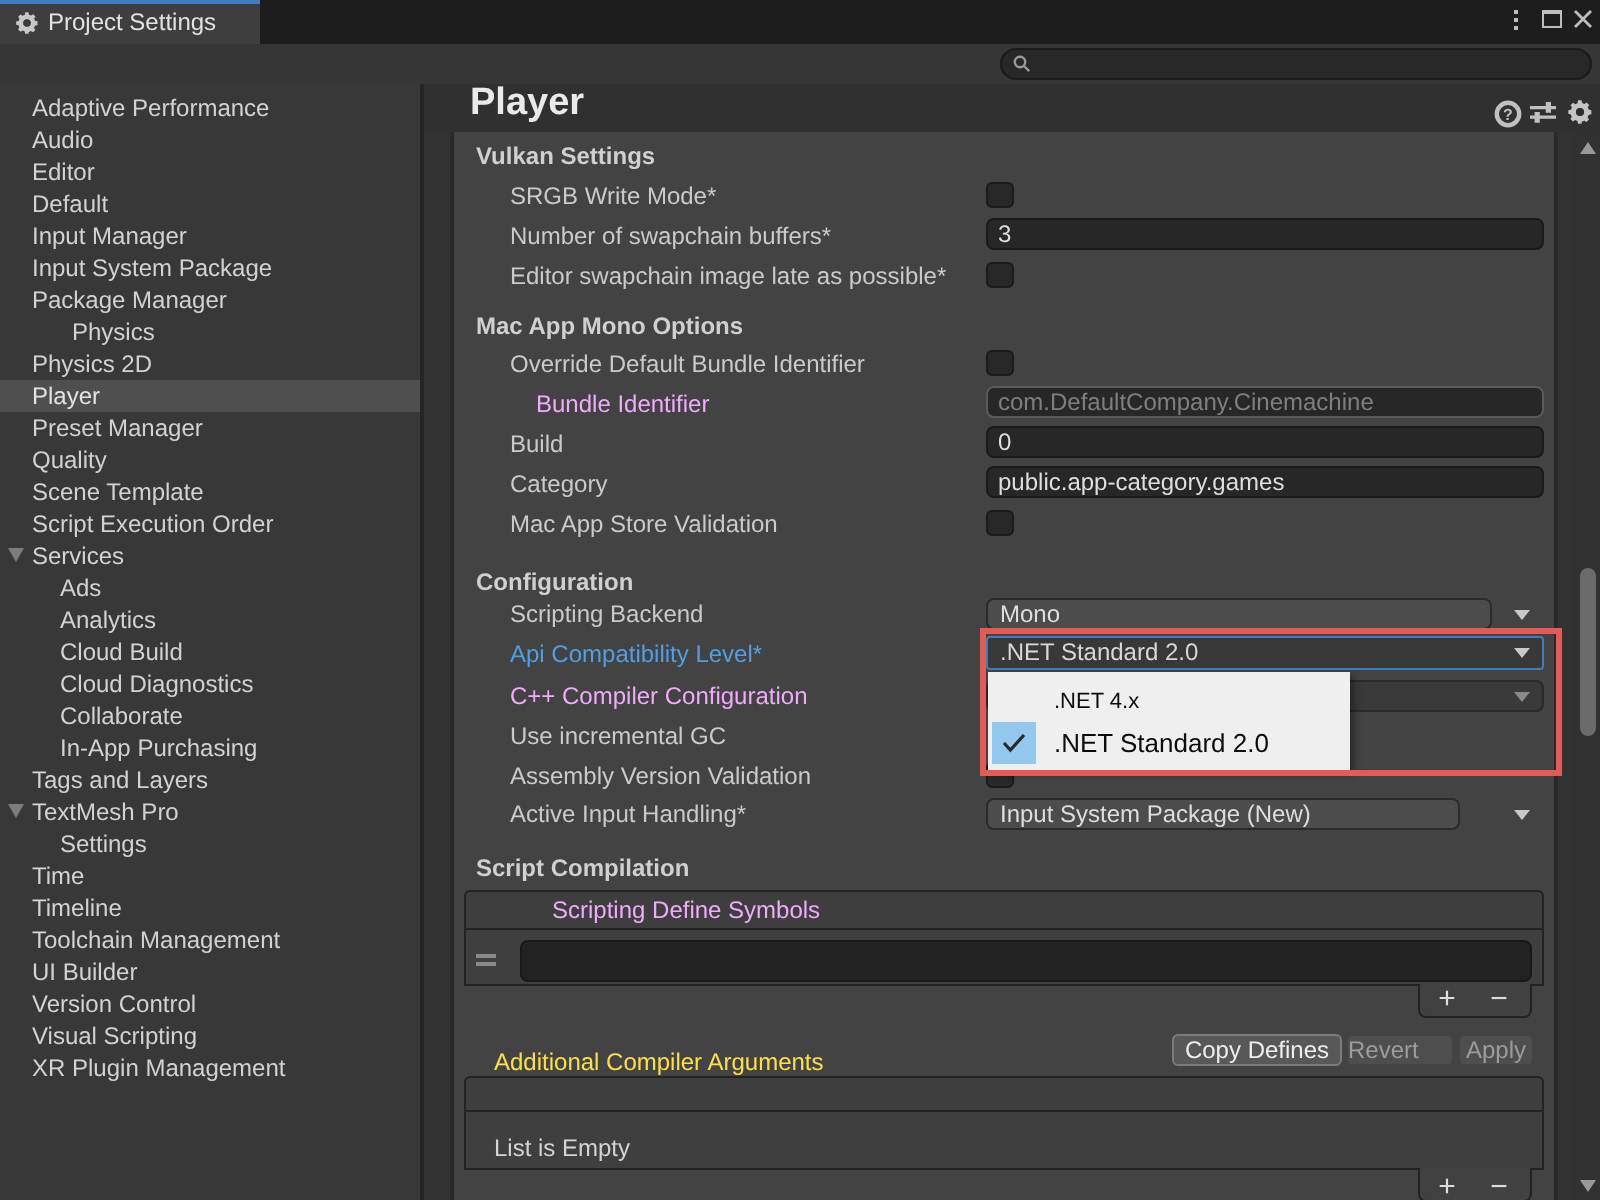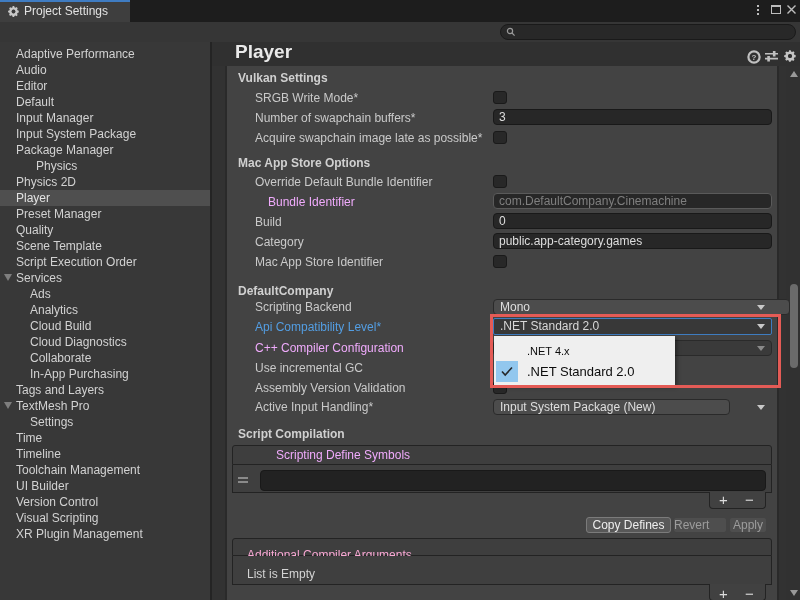--- a/index.html
+++ b/index.html
@@ -107,38 +107,38 @@
 <div class="abs" style="left:786px;top:66px;width:14px;height:534px;background:#313131;"></div>
 <div class="tri abs" style="left:790px;top:71px;border-left:4.5px solid transparent;border-right:4.5px solid transparent;border-bottom:6px solid #999;"></div>
 <div class="abs" style="left:790px;top:284px;width:8px;height:84px;background:#6b6b6b;border-radius:4px;"></div>
 <div class="tri abs" style="left:790px;top:590px;border-left:4.5px solid transparent;border-right:4.5px solid transparent;border-top:6px solid #999;"></div>
 
 <div class="abs sec" style="left:238px;top:71px;">Vulkan Settings</div>
 <div class="abs lbl" style="left:255px;top:91px;">SRGB Write Mode*</div>
 <div class="abs cb" style="left:493px;top:91px;"></div>
 <div class="abs lbl" style="left:255px;top:111px;">Number of swapchain buffers*</div>
 <div class="abs field" style="left:493px;top:109px;width:279px;height:16px;">3</div>
-<div class="abs lbl" style="left:255px;top:131px;">Acquire swapchain image late as possible*</div>
+<div class="abs lbl" style="left:255px;top:131px;">Editor swapchain image late as possible*</div>
 <div class="abs cb" style="left:493px;top:131px;"></div>
 
-<div class="abs sec" style="left:238px;top:156px;">Mac App Store Options</div>
+<div class="abs sec" style="left:238px;top:156px;">Mac App Mono Options</div>
 <div class="abs lbl" style="left:255px;top:175px;">Override Default Bundle Identifier</div>
 <div class="abs cb" style="left:493px;top:175px;"></div>
 <div class="abs lbl dis" style="left:268px;top:195px;">Bundle Identifier</div>
 <div class="abs field" style="left:493px;top:193px;width:279px;height:16px;border-color:#5a5a5a;color:#7f7f7f;">com.DefaultCompany.Cinemachine</div>
 <div class="abs lbl" style="left:255px;top:215px;">Build</div>
 <div class="abs field" style="left:493px;top:213px;width:279px;height:16px;">0</div>
 <div class="abs lbl" style="left:255px;top:235px;">Category</div>
 <div class="abs field" style="left:493px;top:233px;width:279px;height:16px;">public.app-category.games</div>
-<div class="abs lbl" style="left:255px;top:255px;">Mac App Store Identifier</div>
+<div class="abs lbl" style="left:255px;top:255px;">Mac App Store Validation</div>
 <div class="abs cb" style="left:493px;top:255px;"></div>
 
-<div class="abs sec" style="left:238px;top:284px;">DefaultCompany</div>
+<div class="abs sec" style="left:238px;top:284px;">Configuration</div>
 <div class="abs lbl" style="left:255px;top:300px;">Scripting Backend</div>
-<div class="abs dd" style="left:493px;top:299px;width:297px;height:16px;">Mono</div>
+<div class="abs dd" style="left:493px;top:299px;width:253px;height:16px;">Mono</div>
 <div class="tri abs" style="left:757px;top:305px;border-left:4.5px solid transparent;border-right:4.5px solid transparent;border-top:5px solid #c8c8c8;"></div>
 <div class="abs lbl" style="left:255px;top:320px;color:#539ee3;">Api Compatibility Level*</div>
 <div class="abs lbl dis" style="left:255px;top:341px;">C++ Compiler Configuration</div>
 <div class="abs dd" style="left:493px;top:340px;width:279px;height:16px;background:#3a3a3a;border-color:#2a2a2a;"></div>
 <div class="tri abs" style="left:757px;top:346px;border-left:4.5px solid transparent;border-right:4.5px solid transparent;border-top:5px solid #8a8a8a;"></div>
 <div class="abs lbl" style="left:255px;top:361px;">Use incremental GC</div>
 <div class="abs lbl" style="left:255px;top:381px;">Assembly Version Validation</div>
 <div class="abs cb" style="left:493px;top:381px;"></div>
 <div class="abs lbl" style="left:255px;top:400px;">Active Input Handling*</div>
 <div class="abs dd" style="left:493px;top:399px;width:237px;height:16px;">Input System Package (New)</div>
@@ -157,21 +157,21 @@
 <div class="abs" style="left:260px;top:470px;width:506px;height:21px;background:#222222;border:1px solid #191919;border-radius:4px;box-sizing:border-box;"></div>
 <div class="abs" style="left:709px;top:492px;width:57px;height:17px;background:#414141;border:1px solid #232323;border-top:none;box-sizing:border-box;border-radius:0 0 4px 4px;"></div>
 <div class="abs" style="left:716px;top:492px;width:15px;height:15px;color:#ddd;font-size:15px;line-height:15px;text-align:center;">+</div>
 <div class="abs" style="left:742px;top:492px;width:15px;height:15px;color:#ddd;font-size:15px;line-height:15px;text-align:center;">−</div>
 
 <div class="abs" style="left:586px;top:517px;width:85px;height:16px;background:#585858;border:1px solid #7b7b7b;border-radius:3px;box-sizing:border-box;color:#eeeeee;font-size:12px;line-height:14px;text-align:center;">Copy Defines</div>
 <div class="abs" style="left:673px;top:517px;width:54px;height:16px;background:#4e4e4e;border:1px solid #434343;border-radius:3px;box-sizing:border-box;color:#9c9c9c;font-size:12px;line-height:14px;">Revert</div>
 <div class="abs" style="left:729px;top:517px;width:38px;height:16px;background:#4e4e4e;border:1px solid #434343;border-radius:3px;box-sizing:border-box;color:#9c9c9c;font-size:12px;line-height:14px;text-align:center;">Apply</div>
 
 <div class="abs" style="left:232px;top:538px;width:540px;height:18px;background:#3e3e3e;border:1px solid #232323;box-sizing:border-box;border-radius:3px 3px 0 0;"></div>
-<div class="abs lbl" style="left:247px;top:548px;color:#f9a8d4;">Additional Compiler Arguments</div>
+<div class="abs lbl" style="left:247px;top:524px;color:#fde047;">Additional Compiler Arguments</div>
 <div class="abs" style="left:232px;top:556px;width:540px;height:29px;background:#3f3f3f;border:1px solid #232323;border-top:none;box-sizing:border-box;"></div>
 <div class="abs lbl" style="left:247px;top:567px;color:#d4d4d4;">List is Empty</div>
 <div class="abs" style="left:709px;top:584px;width:57px;height:17px;background:#414141;border:1px solid #232323;border-top:none;box-sizing:border-box;border-radius:0 0 4px 4px;"></div>
 <div class="abs" style="left:716px;top:586px;width:15px;height:15px;color:#ddd;font-size:15px;line-height:15px;text-align:center;">+</div>
 <div class="abs" style="left:742px;top:586px;width:15px;height:15px;color:#ddd;font-size:15px;line-height:15px;text-align:center;">−</div>
 
 <div class="abs" style="left:494px;top:336px;width:181px;height:49px;background:#efefef;box-shadow:2px 2px 4px rgba(0,0,0,0.4);"></div>
 <div class="abs" style="left:496px;top:361px;width:22px;height:21px;background:#92c7ee;"></div>
 <svg class="abs" style="left:499px;top:364px;" width="16" height="15" viewBox="0 0 16 15">
  <path d="M3 7.5 L6.2 11 L13 3.5" stroke="#26282a" stroke-width="1.6" fill="none"></path>

